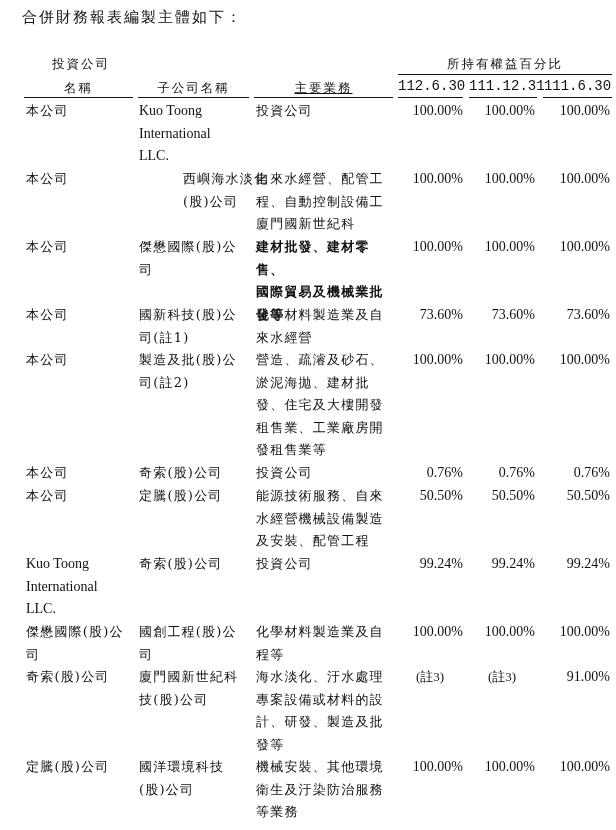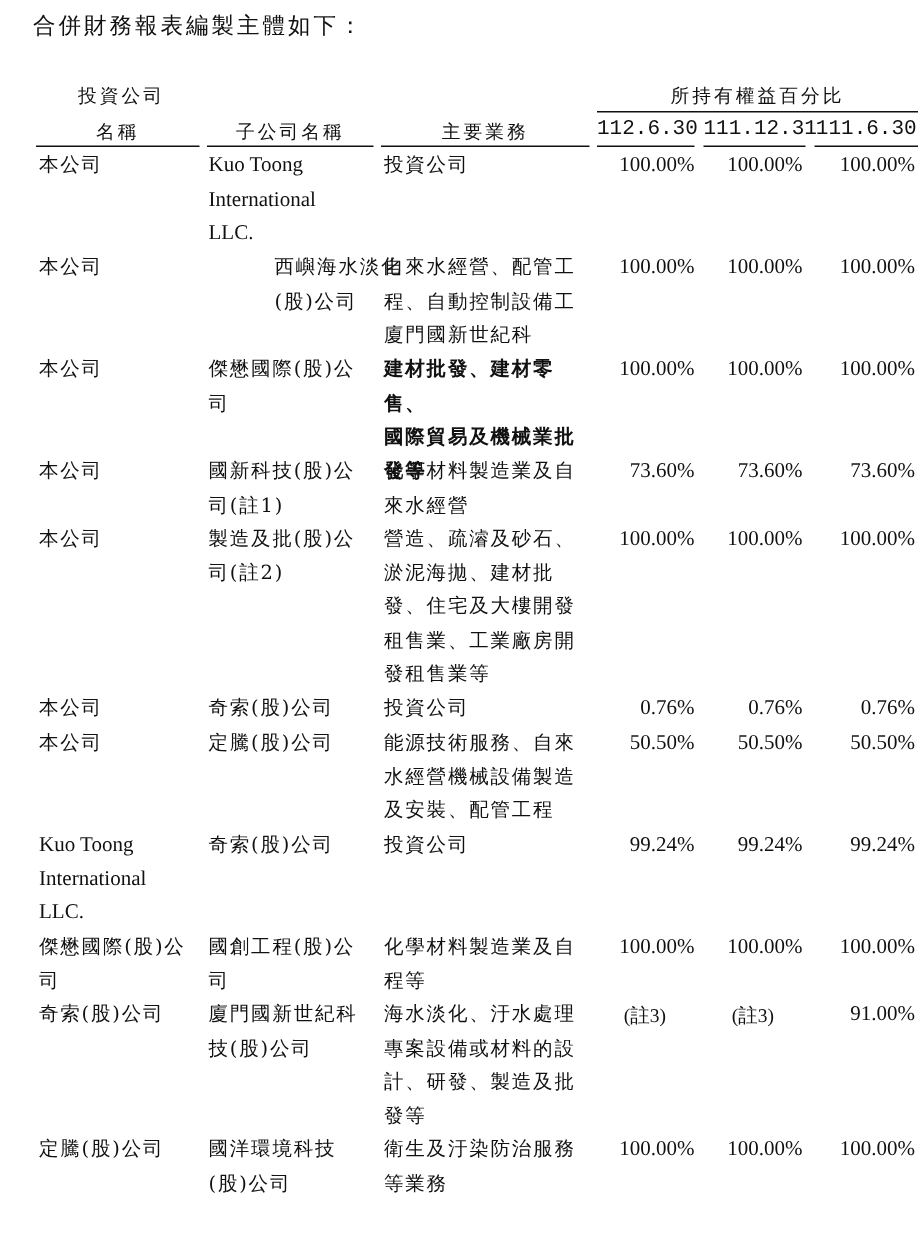--- a/index.html
+++ b/index.html
@@ -36,21 +36,21 @@
 
 <div class="intro">合併財務報表編製主體如下：</div>
 
 <div>
   <div class="hdr-top" style="left:52px;">投資公司</div>
   <div class="hdr-top" style="left:398px;width:214px;text-align:center;">所持有權益百分比</div>
   <div class="hdr-line" style="left:398px;width:214px;top:74px;"></div>
 
   <div class="hdr-bot" style="left:24px;width:109px;">名稱</div>
   <div class="hdr-bot" style="left:138px;width:111px;">子公司名稱</div>
-  <div class="hdr-bot" style="left:254px;width:139px;">主要業務</div>
+  <div class="hdr-bot" style="left:254px;width:139px;text-decoration:underline;">主要業務</div>
   <div class="hdr-bot num" style="left:398px;width:65px;">112.6.30</div>
   <div class="hdr-bot num" style="left:469px;width:68px;">111.12.31</div>
   <div class="hdr-bot num" style="left:543px;width:69px;">111.6.30</div>
 
   <div class="hdr-line" style="left:24px;width:109px;top:97px;"></div>
   <div class="hdr-line" style="left:138px;width:111px;top:97px;"></div>
   <div class="hdr-line" style="left:254px;width:139px;top:97px;"></div>
   <div class="hdr-line" style="left:398px;width:65px;top:97px;"></div>
   <div class="hdr-line" style="left:469px;width:68px;top:97px;"></div>
   <div class="hdr-line" style="left:543px;width:69px;top:97px;"></div>
@@ -225,20 +225,21 @@
     </div>
     <div class="row" style="top: 756px;">
       <div class="cell" style="left: 26px; width: 112px;">
         <div>定騰(股)公司</div>
       </div>
       <div class="cell" style="left: 139px; width: 112px;">
         <div>國洋環境科技</div>
         <div>(股)公司</div>
       </div>
       <div class="cell" style="left: 256px; width: 140px;">
+        <div>機械安裝、其他環境</div>
         <div>衛生及汙染防治服務</div>
         <div>等業務</div>
       </div>
       <div class="pct" style="left: 393px; width: 70px;">100.00%</div>
       <div class="pct" style="left: 465px; width: 70px;">100.00%</div>
       <div class="pct" style="left: 540px; width: 70px;">100.00%</div>
     </div>
   </div>
 
 </body></html>

